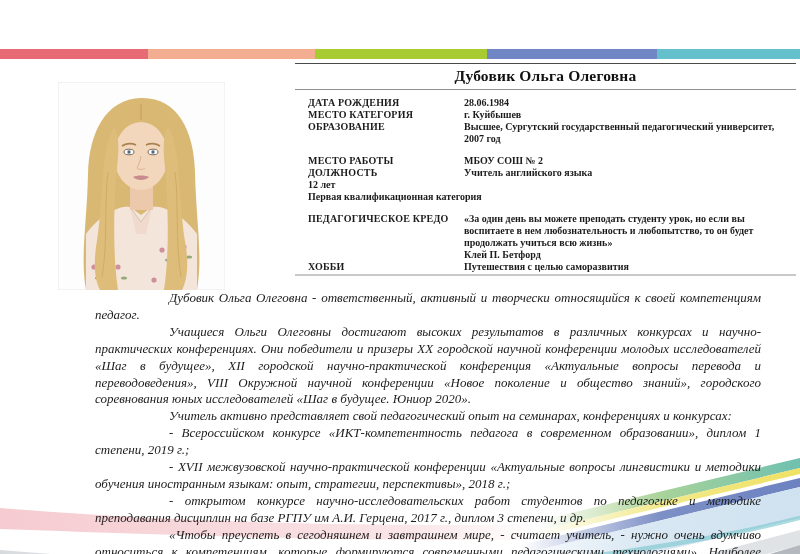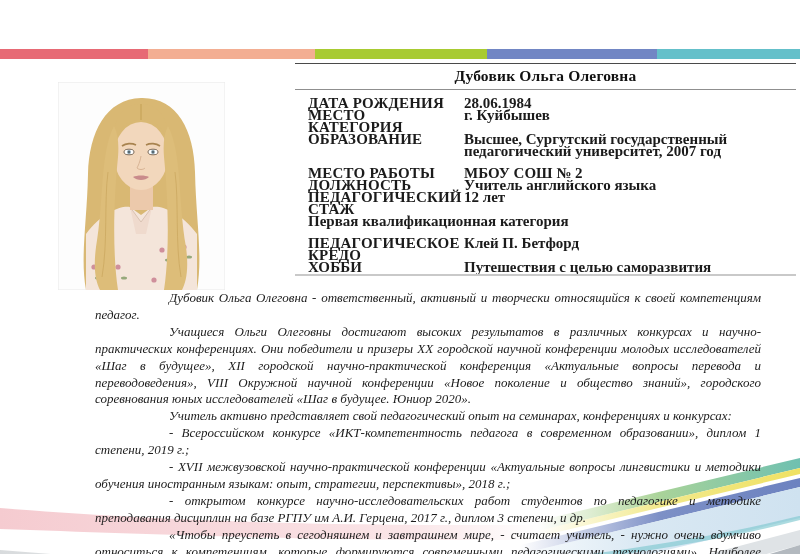--- a/index.html
+++ b/index.html
@@ -12,21 +12,21 @@
   .decor{position:absolute;left:0;top:0;width:800px;height:554px;z-index:0;pointer-events:none;}
   
   .photo{position:absolute;left:58px;top:42px;width:167px;height:208px;z-index:2;}
   .photo svg{display:block;}
   
   .title-block{position:absolute;left:295px;top:23px;width:501px;z-index:2;
                border-top:1px solid #4a4a4a;border-bottom:1px solid #8f8f8f;
                text-align:center;padding:3px 0 4px 0;}
   .title-block h1{margin:0;font-size:15.5px;font-weight:bold;letter-spacing:.2px;color:#111;}
   
-  .info{position:absolute;left:308px;top:57px;width:488px;z-index:2;font-size:15px;
+  .info{position:absolute;left:308px;top:57px;width:488px;z-index:2;font-size:10px;
         font-weight:bold;line-height:12px;}
   .row{display:flex;}
   .row.gap{margin-top:10px;}
   .lbl{width:156px;flex:0 0 156px;letter-spacing:.2px;}
   .val{flex:1;}
   .attr{text-align:left;font-weight:bold;}
   .divider{position:absolute;left:295px;top:234px;width:501px;height:0;
            border-top:2px solid #c9c9c9;z-index:2;}
   
   .body-text{position:absolute;left:95px;top:250px;width:666px;z-index:2;
@@ -183,29 +183,29 @@
     </div>
     <div class="row gap">
       <div class="lbl">МЕСТО РАБОТЫ</div>
       <div class="val">МБОУ СОШ № 2</div>
     </div>
     <div class="row">
       <div class="lbl">ДОЛЖНОСТЬ</div>
       <div class="val">Учитель английского языка</div>
     </div>
     <div class="row">
-      <div class="lbl">ПЕДАГОГИЧЕСКИЙ СТАЖ</div>
       <div class="val">12 лет</div>
     </div>
     <div class="row">
       <div class="val">Первая квалификационная категория</div>
     </div>
     <div class="row gap">
       <div class="lbl">ПЕДАГОГИЧЕСКОЕ КРЕДО</div>
       <div class="val">
+        <div>«За один день вы можете преподать студенту урок, но если вы воспитаете в нем любознательность и  любопытство, то он будет продолжать учиться всю жизнь»</div>
         <div class="attr">Клей П. Бетфорд</div>
       </div>
     </div>
     <div class="row">
       <div class="lbl">ХОББИ</div>
       <div class="val">Путешествия с целью саморазвития</div>
     </div>
   </div>
 
   <div class="divider"></div>

